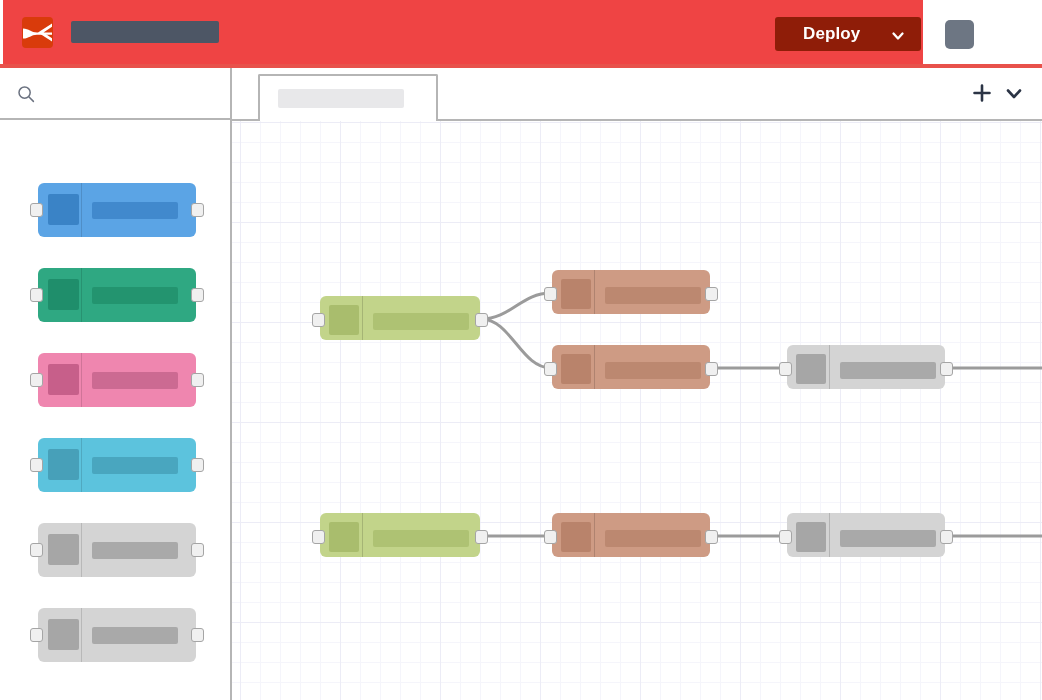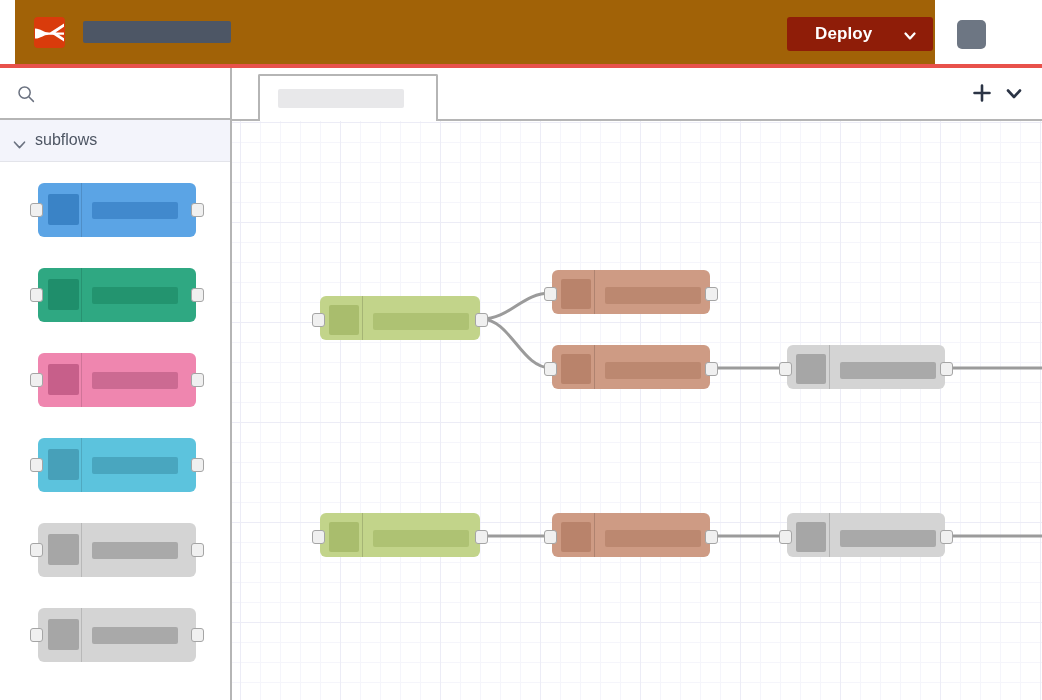--- a/index.html
+++ b/index.html
@@ -17,24 +17,24 @@
   .app {
     position: relative;
     width: 1042px;
     height: 700px;
     overflow: hidden;
   }
 
   
   .header {
     position: absolute;
-    left: 15px; top: 0;
+    left: 3px; top: 0;
     width: 920px;
     height: 64px;
-    background: #a16207;
+    background: #ef4444;
     box-sizing: border-box;
   }
   .header-accent {
     position: absolute;
     left: 0; top: 64px;
     width: 1042px;
     height: 4px;
     background: #e8514b;
   }
   .logo {
@@ -318,28 +318,20 @@
   <div class="sidebar">
     <div class="palette-search">
       <span class="search-icon">
         <svg width="18" height="18" viewBox="0 0 18 18">
           <circle cx="7.6" cy="7.6" r="5.6" fill="none" stroke="#6b7280" stroke-width="1.5"></circle>
           <path d="M11.8 11.8 L 16.4 16.4" stroke="#6b7280" stroke-width="1.5" stroke-linecap="round"></path>
         </svg>
       </span>
     </div>
 
-    <div class="palette-group">
-      <span class="group-chev">
-        <svg width="13" height="10" viewBox="0 0 13 10">
-          <path d="M1.5 2.2 L 6.5 7.6 L 11.5 2.2" fill="none" stroke="#6b7280" stroke-width="1.6" stroke-linecap="round" stroke-linejoin="round"></path>
-        </svg>
-      </span>
-      <span class="group-label">subflows</span>
-    </div>
 
     <div id="palette-nodes">
         <div class="pal-node" style="top: 115px; background: rgb(91, 164, 229);">
           <span class="port port-in"></span>
           <span class="nd-icon" style="background:#3a83c6"></span>
           <span class="nd-div" style="background:rgba(0,0,0,0.13)"></span>
           <span class="nd-label" style="background:#4189cd"></span>
           <span class="port port-out"></span>
         </div>
         <div class="pal-node" style="top: 200px; background: rgb(47, 168, 130);">

